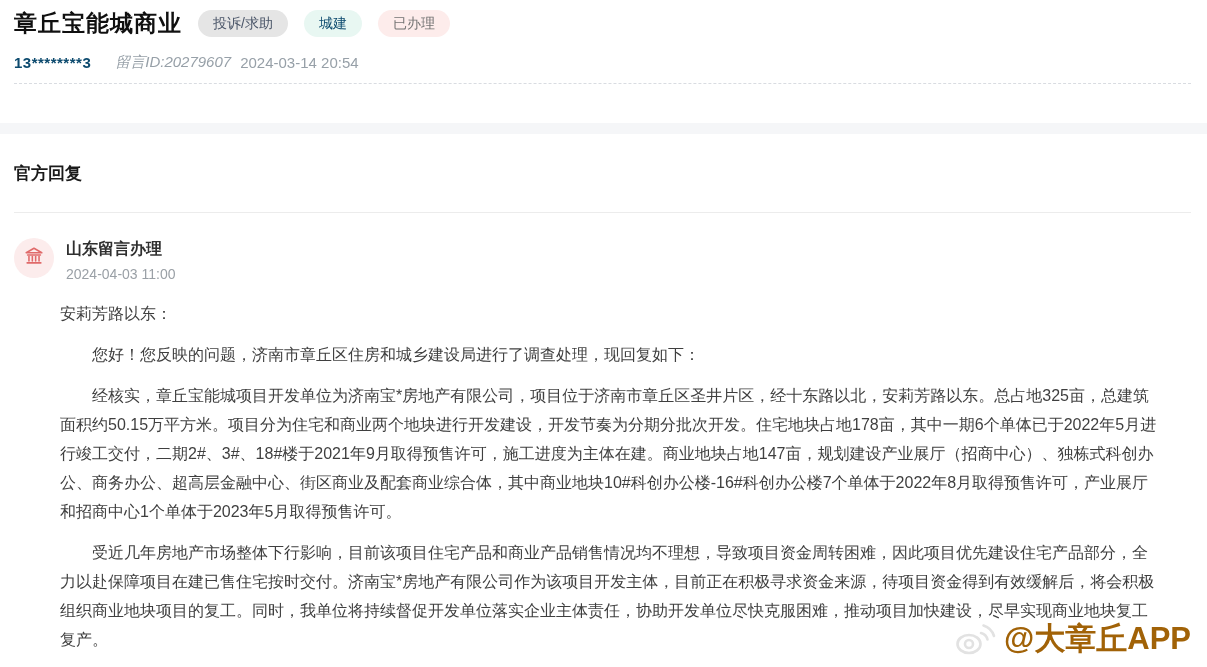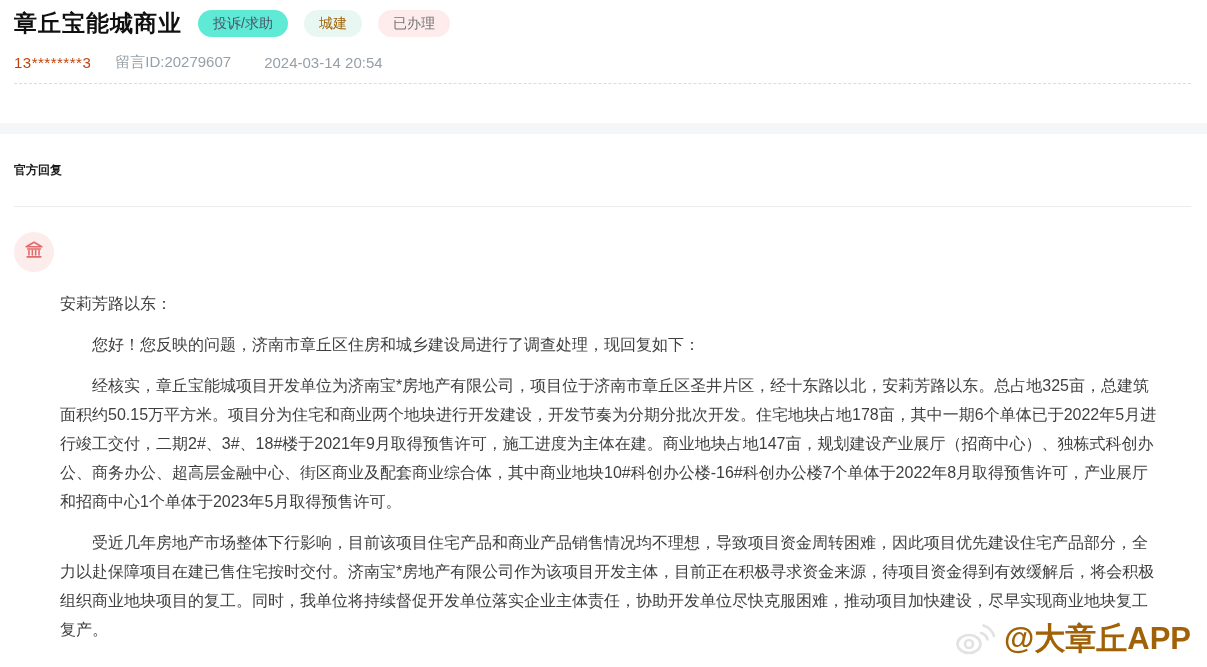--- a/index.html
+++ b/index.html
@@ -9,39 +9,39 @@
     background:#ffffff;
     color:#333333;
   }
   .page { position:relative; width:1207px; height:667px; background:#ffffff; overflow:hidden; }
 
   
   .question-section { padding:8px 16px 0 14px; }
   .title-row { display:flex; align-items:center; gap:16px; }
   .page-title { font-size:23px; font-weight:700; color:#101010; letter-spacing:1px; line-height:30px; }
   .tag { font-size:14px; line-height:19px; padding:4px 15px; border-radius:15px; white-space:nowrap; }
-  .tag-complaint { background:#5eead4; color:#4a5568; }
-  .tag-topic     { background:#e8f7f2; color:#a16207; }
+  .tag-complaint { background:#e5e5e5; color:#4a5568; }
+  .tag-topic     { background:#e8f7f2; color:#0c4a6e; }
   .tag-status    { background:#fdeceb; color:#737373; }
 
   .meta-row { display:flex; align-items:center; margin-top:15px; font-size:15px; color:#97a0a8; }
-  .meta-phone { color:#c2410c; font-weight:400; letter-spacing:.5px; }
-  .meta-id   { margin-left:24px; }
-  .meta-date { margin-left:33px; }
+  .meta-phone { color:#0c4a6e; font-weight:700; letter-spacing:.5px; }
+  .meta-id   { margin-left:24px;font-style:italic; }
+  .meta-date { margin-left:9px; }
 
   .dashed-divider { border-top:1px dashed #d9dce1; margin-top:11px; }
 
   .question-text { margin-top:11px; width:1177px; font-size:16px; line-height:35px; color:#303030; }
 
   
   .section-band { height:11px; background:#f5f6f8; margin-top:39px; }
 
   
   .reply-section { padding:0 16px 0 14px; }
-  .reply-title { margin-top:28px; font-size:12px; font-weight:700; color:#1a1a1a; }
+  .reply-title { margin-top:28px; font-size:17px; font-weight:700; color:#1a1a1a; }
   .solid-divider { border-top:1px solid #ececec; margin-top:27px; }
 
   .reply-head { display:flex; margin-top:25px; }
   .avatar {
     width:40px; height:40px; border-radius:50%;
     background:#fcecec; display:flex; align-items:center; justify-content:center;
     flex:0 0 40px;
   }
   .reply-head-text { margin-left:12px; }
   .reply-agency { font-size:16px; font-weight:700; color:#2f2f2f; margin-top:1px; }
@@ -97,20 +97,24 @@
             <path d="M3.5 8.5 L12 3.5 L20.5 8.5 Z"></path>
             <line x1="5" y1="11" x2="19" y2="11"></line>
             <line x1="6.5" y1="12.5" x2="6.5" y2="17.5"></line>
             <line x1="10.2" y1="12.5" x2="10.2" y2="17.5"></line>
             <line x1="13.8" y1="12.5" x2="13.8" y2="17.5"></line>
             <line x1="17.5" y1="12.5" x2="17.5" y2="17.5"></line>
             <line x1="4.5" y1="19.5" x2="19.5" y2="19.5"></line>
           </svg>
         </span>
       </div>
+      <div class="reply-head-text">
+        <div class="reply-agency">山东留言办理</div>
+        <div class="reply-date">2024-04-03 11:00</div>
+      </div>
     </div>
 
     <div class="reply-body">
       <p>安莉芳路以东：</p>
       <p class="indent">您好！您反映的问题，济南市章丘区住房和城乡建设局进行了调查处理，现回复如下：</p>
       <p class="indent">经核实，章丘宝能城项目开发单位为济南宝*房地产有限公司，项目位于济南市章丘区圣井片区，经十东路以北，安莉芳路以东。总占地325亩，总建筑面积约50.15万平方米。项目分为住宅和商业两个地块进行开发建设，开发节奏为分期分批次开发。住宅地块占地178亩，其中一期6个单体已于2022年5月进行竣工交付，二期2#、3#、18#楼于2021年9月取得预售许可，施工进度为主体在建。商业地块占地147亩，规划建设产业展厅（招商中心）、独栋式科创办公、商务办公、超高层金融中心、街区商业及配套商业综合体，其中商业地块10#科创办公楼-16#科创办公楼7个单体于2022年8月取得预售许可，产业展厅和招商中心1个单体于2023年5月取得预售许可。</p>
       <p class="indent">受近几年房地产市场整体下行影响，目前该项目住宅产品和商业产品销售情况均不理想，导致项目资金周转困难，因此项目优先建设住宅产品部分，全力以赴保障项目在建已售住宅按时交付。济南宝*房地产有限公司作为该项目开发主体，目前正在积极寻求资金来源，待项目资金得到有效缓解后，将会积极组织商业地块项目的复工。同时，我单位将持续督促开发单位落实企业主体责任，协助开发单位尽快克服困难，推动项目加快建设，尽早实现商业地块复工复产。</p>
 
     </div>
   </section>

